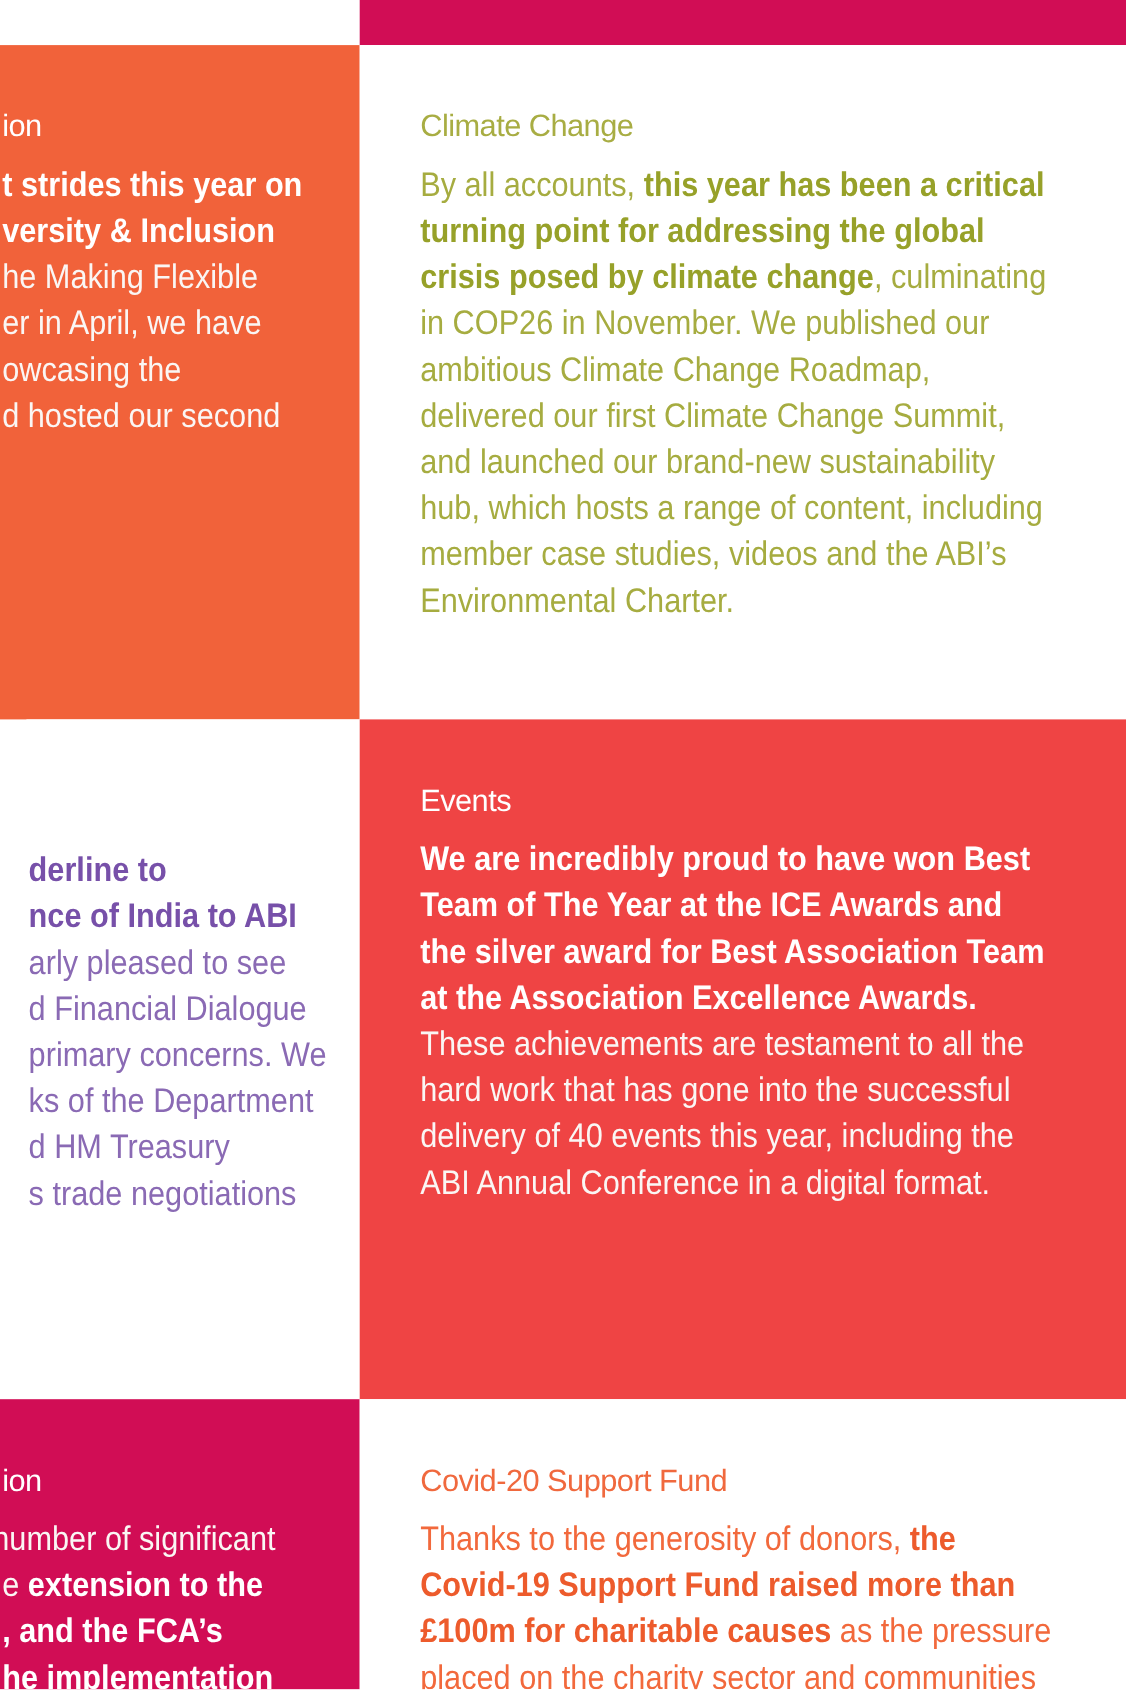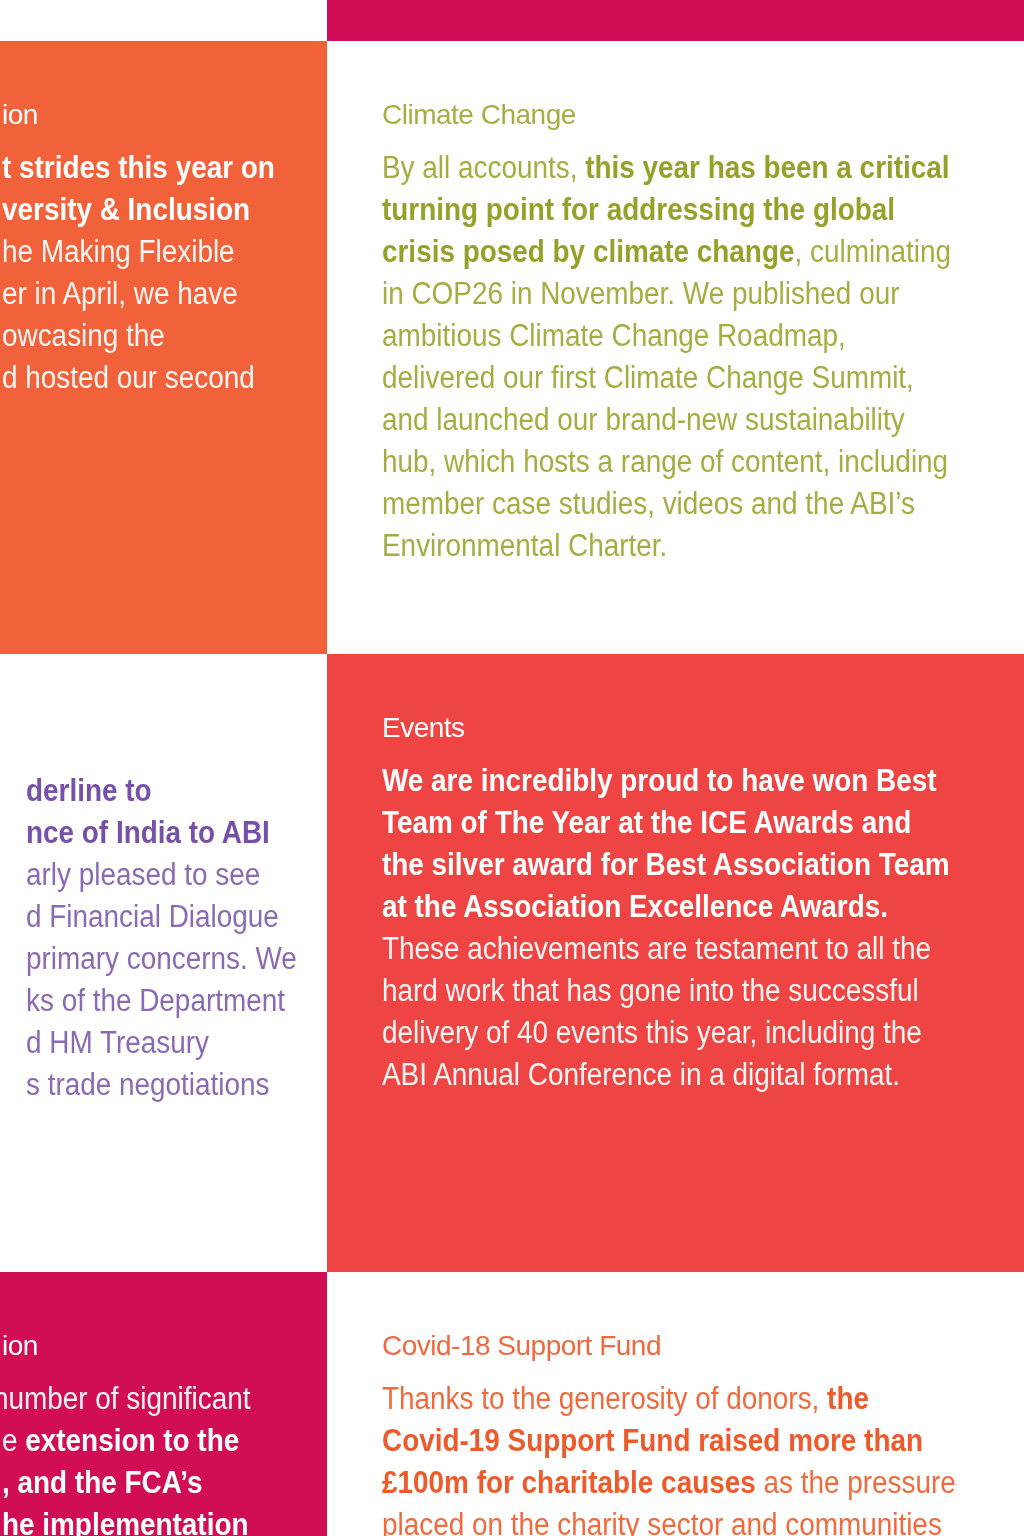--- a/index.html
+++ b/index.html
@@ -127,21 +127,21 @@
           <div class="line" style="margin-left: -9px;"><span>number of significant</span></div>
           <div class="line"><span>e </span><span class="b">extension to the</span></div>
           <div class="line"><span class="b">, and the FCA’s</span></div>
           <div class="line"><span class="b">he implementation</span></div>
         </div>
     </div>
   </div>
 
   <div class="abs right-col" id="sec-covid" style="background: rgb(255, 255, 255);">
     <div class="inner">
-      <h2 class="heading">Covid-18 Support Fund</h2>
+      <h2 class="heading">Covid-20 Support Fund</h2>
       <div class="body">
           <div class="line"><span>Thanks to the generosity of donors, </span><span class="b">the</span></div>
           <div class="line"><span class="b">Covid-19 Support Fund raised more than</span></div>
           <div class="line"><span class="b">£100m for charitable causes</span><span> as the pressure</span></div>
           <div class="line"><span>placed on the charity sector and communities</span></div>
         </div>
     </div>
   </div>
 
 </div>

